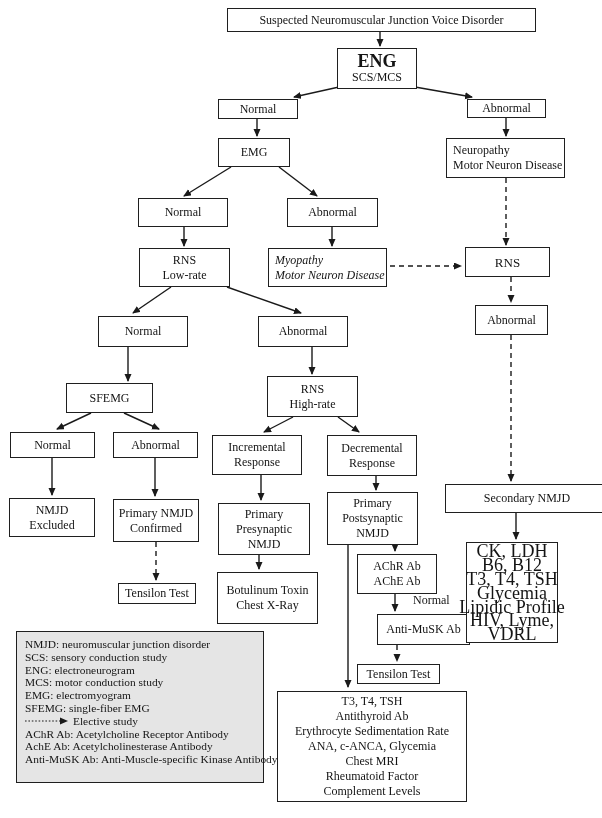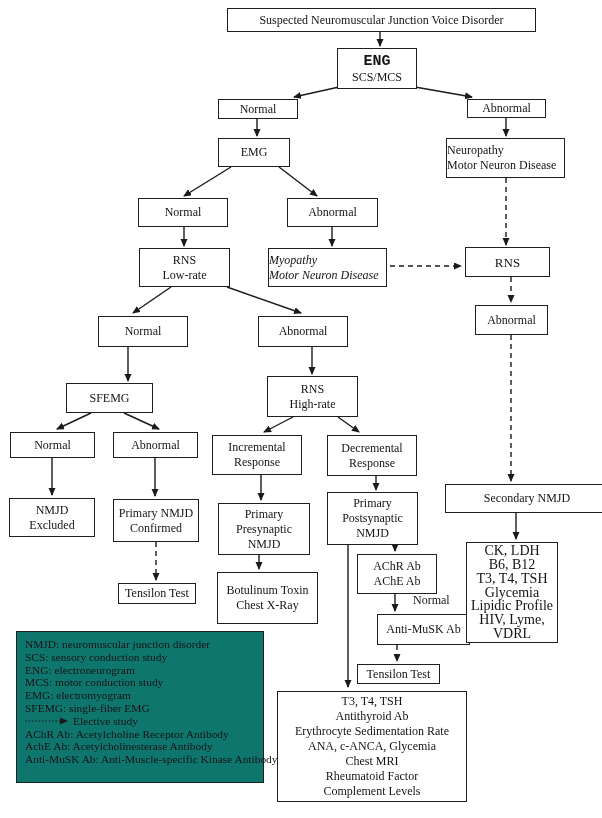--- a/index.html
+++ b/index.html
@@ -12,30 +12,30 @@
     position:relative;width:602px;height:818px;background:#ffffff;overflow:hidden;
   }
   #edges{position:absolute;left:0;top:0;}
   .node{
     position:absolute;box-sizing:border-box;
     background:#ffffff;border:1.6px solid #1f1f1f;
     display:flex;flex-direction:column;justify-content:center;align-items:center;
     font-size:12px;line-height:15px;text-align:center;
   }
   .node .nline{white-space:nowrap;}
-  .align-left{align-items:flex-start;text-align:left;}
-  .head-bold .nline:first-child{font-weight:bold;font-size:15px;line-height:17px;font-family:Liberation Mono, monospace;}
+  .align-left{align-items:flex-start;text-align:left;padding-left:6px;}
+  .head-bold .nline:first-child{font-weight:bold;font-size:18px;line-height:17px;}
   .big{font-size:13px;}
-  .tight{line-height:13.8px;font-size:14px;}
+  .tight{line-height:13.8px;font-size:18px;justify-content:flex-end;}
   .panel{line-height:15px;font-size:12px;}
   .float-label{
     position:absolute;font-size:12px;line-height:13px;background:#fff;
   }
   #legend{
-    position:absolute;box-sizing:border-box;background:#0f766e;
+    position:absolute;box-sizing:border-box;background:#e5e5e5;
     border:1.6px solid #1f1f1f;padding:6px 9px 5px 8px;
     font-size:11.4px;line-height:12.8px;
   }
   .legend-line{white-space:nowrap;display:flex;align-items:center;}
   .legend-icon{display:inline-block;margin-right:4px;line-height:0;}
 </style>
 </head>
 <body>
 
 <div id="flowchart">

